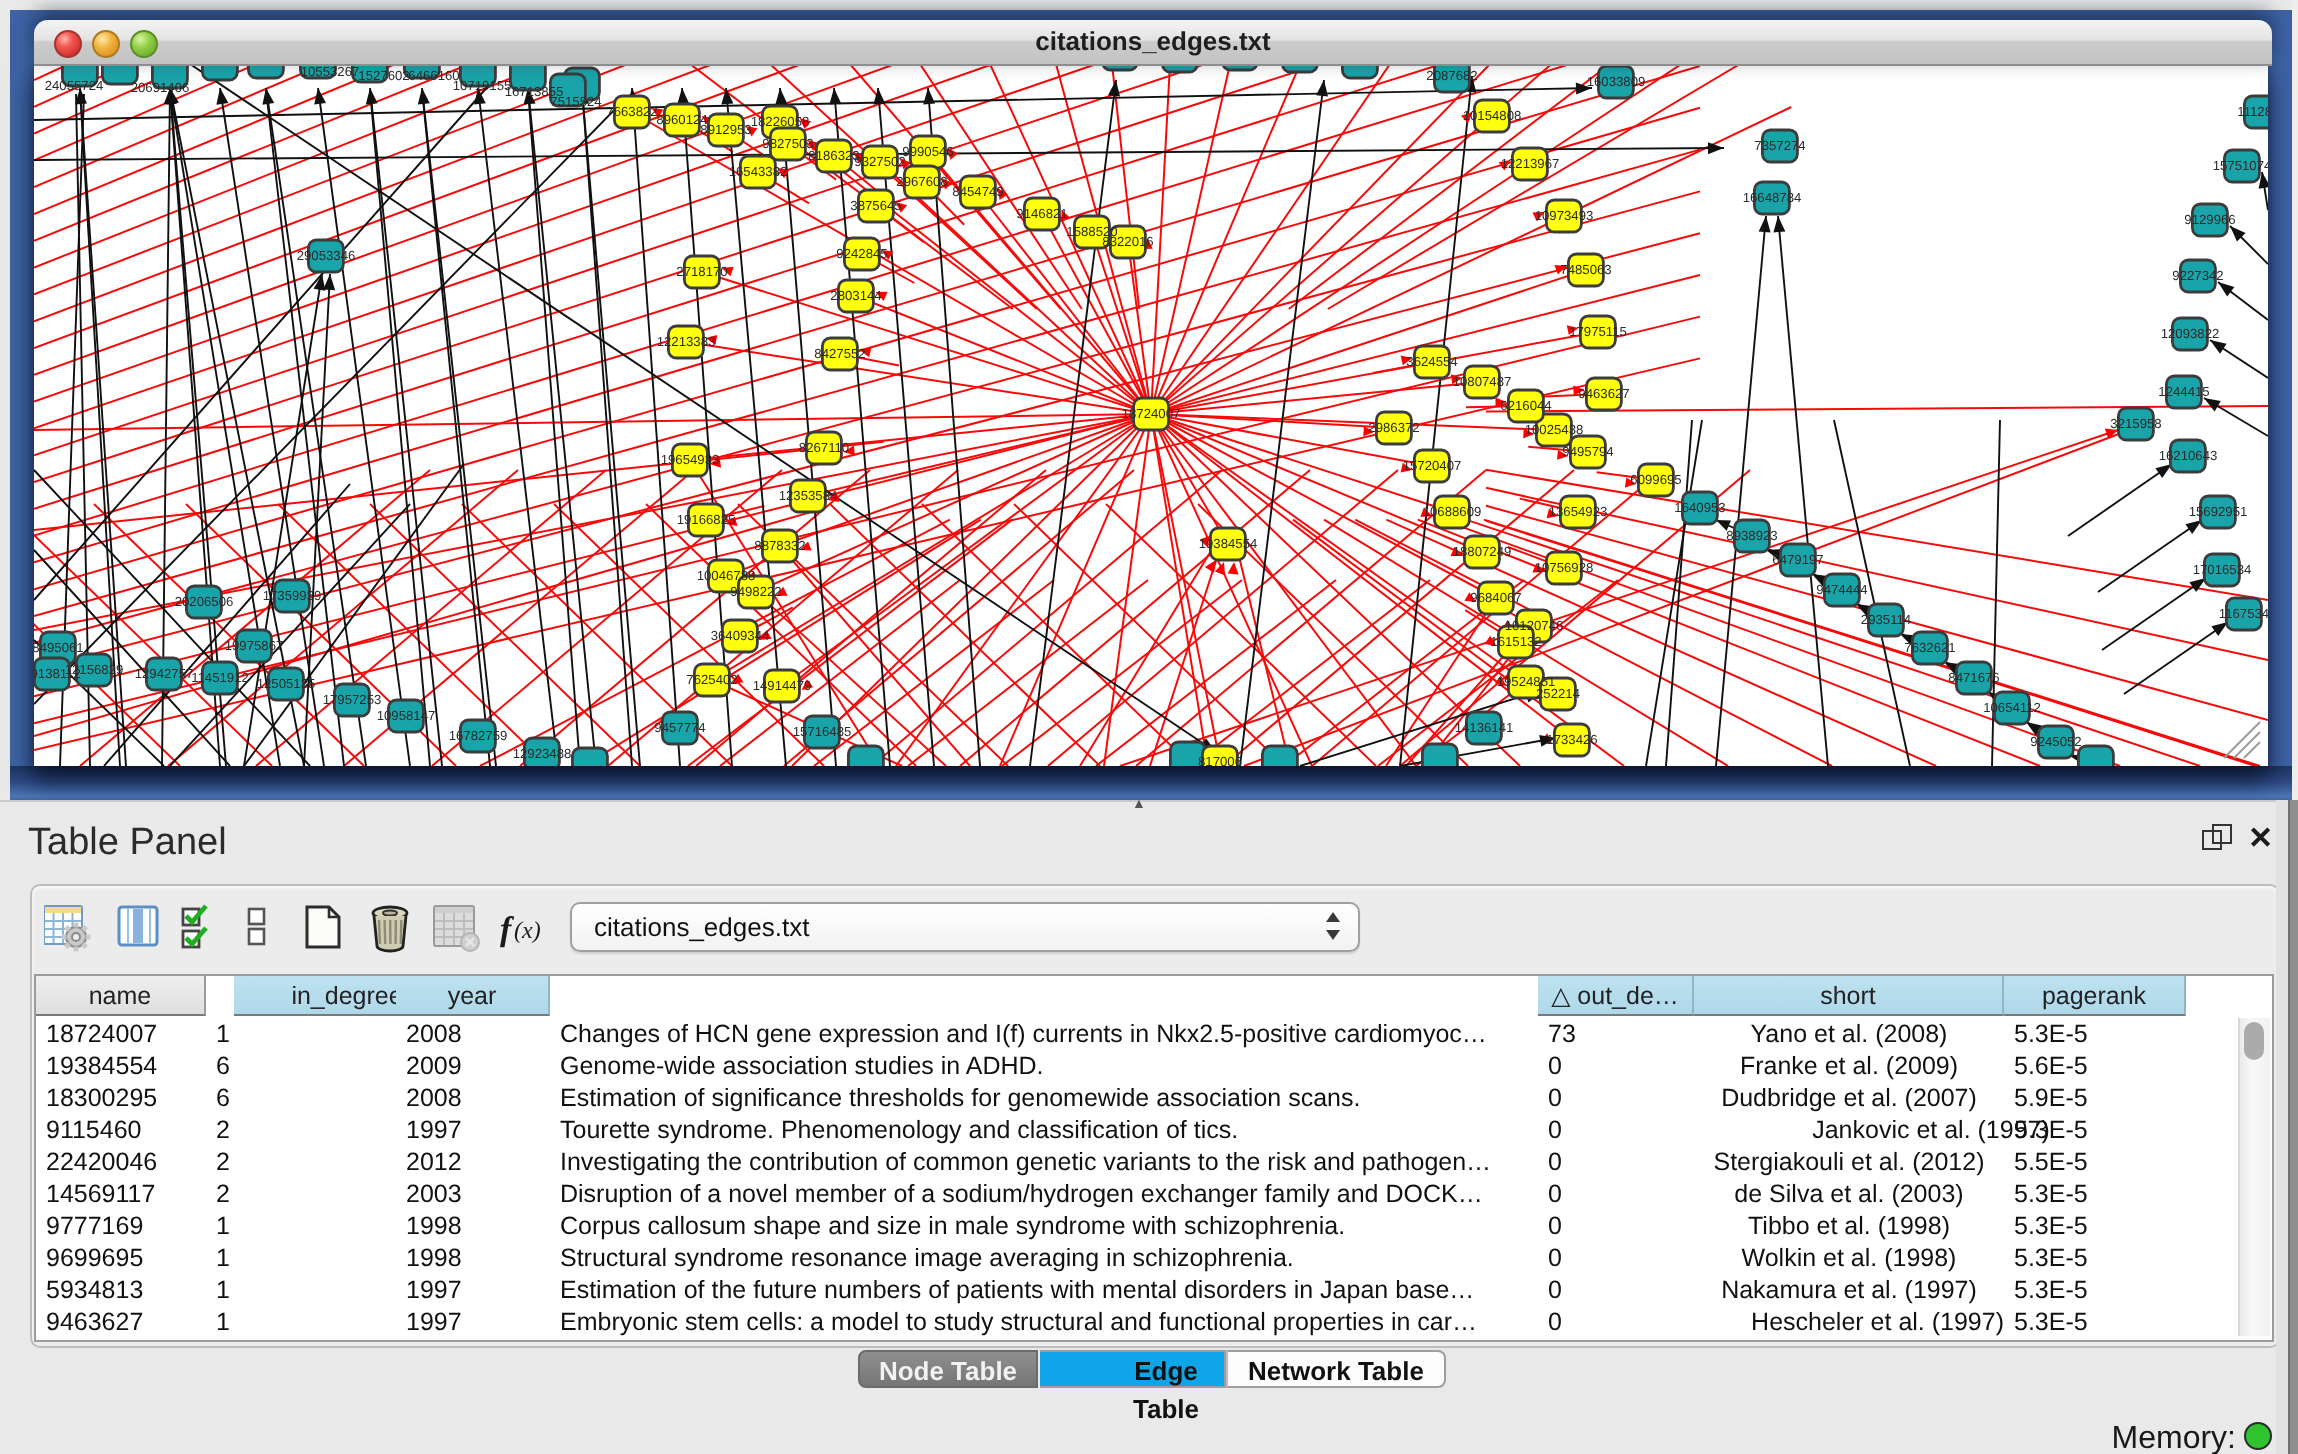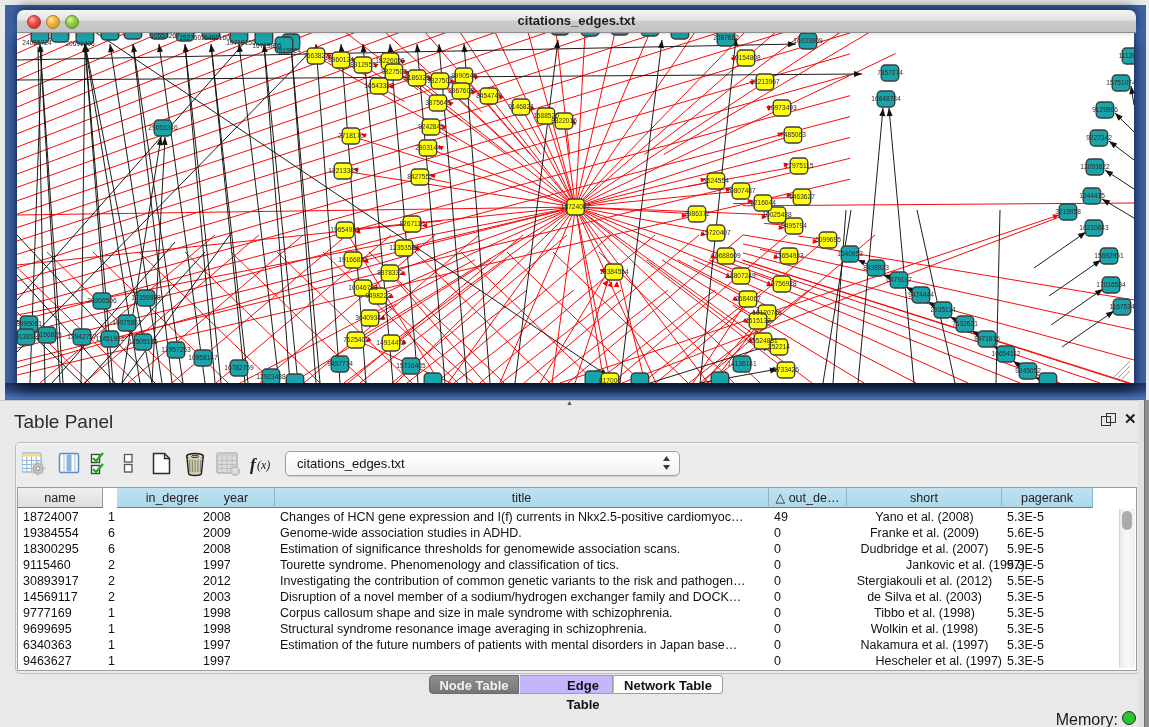--- a/index.html
+++ b/index.html
@@ -41,21 +41,21 @@
 #tbl{left:1px;top:44px;width:1118px;height:182px;background:#fff;border:1px solid #9c9c9c;border-radius:0 0 0 0;}
 .hd{position:absolute;top:0;height:20px;background:linear-gradient(180deg,#bee2f0,#aed8e9);border-right:1px solid #8fb6c6;box-sizing:border-box;
   font-size:12.5px;color:#222;text-align:center;line-height:20px;border-bottom:1px solid #7a7a7a;}
 .hd0{background:linear-gradient(180deg,#efefef,#dfdfdf);border-right:1px solid #9c9c9c;}
 .rowt{position:absolute;font-size:12.5px;color:#111;white-space:nowrap;}
 #sb{position:absolute;right:1px;top:21px;width:15px;height:159px;background:linear-gradient(90deg,#eaeaea,#f8f8f8 40%,#f1f1f1);border-left:1px solid #d7d7d7;}
 #thumb{position:absolute;left:2px;top:2px;width:10px;height:19px;background:#ababab;border-radius:6px;}
 
 .tabs{top:274px;box-sizing:border-box;height:19px;font-size:13px;font-weight:bold;text-align:center;}
 #tabN{left:429px;width:90px;background:linear-gradient(180deg,#8f8f8f,#767676);color:#f2f2f2;border:1px solid #6b6b6b;border-radius:4px 0 0 4px;}
-#tabE{left:520px;width:93px;background:#c4b5fd;color:#111;border:1px solid #9e9e9e;border-left:none;padding-left:34px;}
+#tabE{left:520px;width:93px;background:#0ea5e9;color:#111;border:1px solid #9e9e9e;border-left:none;padding-left:34px;}
 #tabW{left:613px;width:110px;background:#fdfdfd;color:#111;border:1px solid #9e9e9e;border-left:1px solid #bbb;border-radius:0 4px 4px 0;}
 .tabs span{display:inline-block;line-height:19px;}
 #mem{left:1048px;top:310px;width:70px;text-align:right;font-size:16px;color:#1a1a1a;}
 #memdot{left:1122px;top:310px;width:12px;height:12px;border-radius:50%;background:#2fc32f;border:1px solid #2b2b2b;}
 </style>
 </head>
 <body>
 <div class="abs" id="desk"></div>
 <div class="abs" id="band"></div>
 <div class="abs" id="content">
@@ -737,29 +737,28 @@
         <span>citations_edges.txt</span>
       <svg id="spin" viewBox="0 0 9 16">
           <path d="M4.5 1 L8 6 L1 6 Z" fill="#3a3a3a"></path>
           <path d="M4.5 15 L8 10 L1 10 Z" fill="#3a3a3a"></path>
         </svg>
     </div>
     <div class="abs" id="tbl">
       <div class="hd hd0" style="left:0px;width:85px">name</div>
 <div class="hd" style="left:99px;width:114px">in_degree</div>
 <div class="hd" style="left:180px;width:77px">year</div>
-<div class="hd" style="left:257px;width:494px">title</div>
 <div class="hd" style="left:751px;width:78px">△ out_de…</div>
 <div class="hd" style="left:829px;width:155px">short</div>
 <div class="hd" style="left:984px;width:91px">pagerank</div>
       <div class="rowt" style="left:5px;top:22px">18724007</div>
 <div class="rowt" style="left:90px;top:22px">1</div>
 <div class="rowt" style="left:185px;top:22px">2008</div>
 <div class="rowt" style="left:262px;top:22px">Changes of HCN gene expression and I(f) currents in Nkx2.5-positive cardiomyoc…</div>
-<div class="rowt" style="left:756px;top:22px">49</div>
+<div class="rowt" style="left:756px;top:22px">73</div>
 <div class="rowt" style="left:829px;top:22px;width:155px;text-align:center">Yano et al. (2008)</div>
 <div class="rowt" style="left:989px;top:22px">5.3E-5</div>
 <div class="rowt" style="left:5px;top:38px">19384554</div>
 <div class="rowt" style="left:90px;top:38px">6</div>
 <div class="rowt" style="left:185px;top:38px">2009</div>
 <div class="rowt" style="left:262px;top:38px">Genome-wide association studies in ADHD.</div>
 <div class="rowt" style="left:756px;top:38px">0</div>
 <div class="rowt" style="left:829px;top:38px;width:155px;text-align:center">Franke et al. (2009)</div>
 <div class="rowt" style="left:989px;top:38px">5.6E-5</div>
 <div class="rowt" style="left:5px;top:54px">18300295</div>
@@ -769,21 +768,21 @@
 <div class="rowt" style="left:756px;top:54px">0</div>
 <div class="rowt" style="left:829px;top:54px;width:155px;text-align:center">Dudbridge et al. (2007)</div>
 <div class="rowt" style="left:989px;top:54px">5.9E-5</div>
 <div class="rowt" style="left:5px;top:70px">9115460</div>
 <div class="rowt" style="left:90px;top:70px">2</div>
 <div class="rowt" style="left:185px;top:70px">1997</div>
 <div class="rowt" style="left:262px;top:70px">Tourette syndrome. Phenomenology and classification of tics.</div>
 <div class="rowt" style="left:756px;top:70px">0</div>
 <div class="rowt" style="left:870px;top:70px;width:155px;text-align:center">Jankovic et al. (1997)</div>
 <div class="rowt" style="left:989px;top:70px">5.3E-5</div>
-<div class="rowt" style="left:5px;top:86px">30893917</div>
+<div class="rowt" style="left:5px;top:86px">22420046</div>
 <div class="rowt" style="left:90px;top:86px">2</div>
 <div class="rowt" style="left:185px;top:86px">2012</div>
 <div class="rowt" style="left:262px;top:86px">Investigating the contribution of common genetic variants to the risk and pathogen…</div>
 <div class="rowt" style="left:756px;top:86px">0</div>
 <div class="rowt" style="left:829px;top:86px;width:155px;text-align:center">Stergiakouli et al. (2012)</div>
 <div class="rowt" style="left:989px;top:86px">5.5E-5</div>
 <div class="rowt" style="left:5px;top:102px">14569117</div>
 <div class="rowt" style="left:90px;top:102px">2</div>
 <div class="rowt" style="left:185px;top:102px">2003</div>
 <div class="rowt" style="left:262px;top:102px">Disruption of a novel member of a sodium/hydrogen exchanger family and DOCK…</div>
@@ -797,30 +796,31 @@
 <div class="rowt" style="left:756px;top:118px">0</div>
 <div class="rowt" style="left:829px;top:118px;width:155px;text-align:center">Tibbo et al. (1998)</div>
 <div class="rowt" style="left:989px;top:118px">5.3E-5</div>
 <div class="rowt" style="left:5px;top:134px">9699695</div>
 <div class="rowt" style="left:90px;top:134px">1</div>
 <div class="rowt" style="left:185px;top:134px">1998</div>
 <div class="rowt" style="left:262px;top:134px">Structural syndrome resonance image averaging in schizophrenia.</div>
 <div class="rowt" style="left:756px;top:134px">0</div>
 <div class="rowt" style="left:829px;top:134px;width:155px;text-align:center">Wolkin et al. (1998)</div>
 <div class="rowt" style="left:989px;top:134px">5.3E-5</div>
-<div class="rowt" style="left:5px;top:150px">6340363</div>
+<div class="rowt" style="left:5px;top:150px">5934813</div>
 <div class="rowt" style="left:90px;top:150px">1</div>
 <div class="rowt" style="left:185px;top:150px">1997</div>
 <div class="rowt" style="left:262px;top:150px">Estimation of the future numbers of patients with mental disorders in Japan base…</div>
 <div class="rowt" style="left:756px;top:150px">0</div>
 <div class="rowt" style="left:829px;top:150px;width:155px;text-align:center">Nakamura et al. (1997)</div>
 <div class="rowt" style="left:989px;top:150px">5.3E-5</div>
 <div class="rowt" style="left:5px;top:166px">9463627</div>
 <div class="rowt" style="left:90px;top:166px">1</div>
 <div class="rowt" style="left:185px;top:166px">1997</div>
+<div class="rowt" style="left:262px;top:166px">Embryonic stem cells: a model to study structural and functional properties in car…</div>
 <div class="rowt" style="left:756px;top:166px">0</div>
 <div class="rowt" style="left:829px;top:166px;width:155px;text-align:right">Hescheler et al. (1997)</div>
 <div class="rowt" style="left:989px;top:166px">5.3E-5</div>
       <div id="sb">
           <div id="thumb"></div>
         </div>
     </div>
   </div>
   <div class="abs tabs" id="tabN"><span>Node Table</span></div>
   <div class="abs tabs" id="tabE"><span>Edge Table</span></div>

